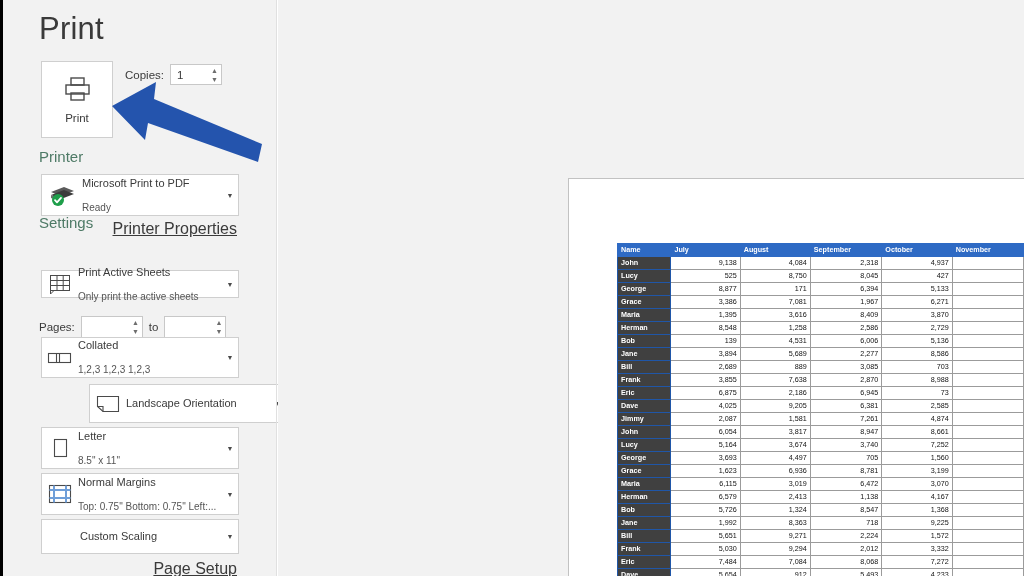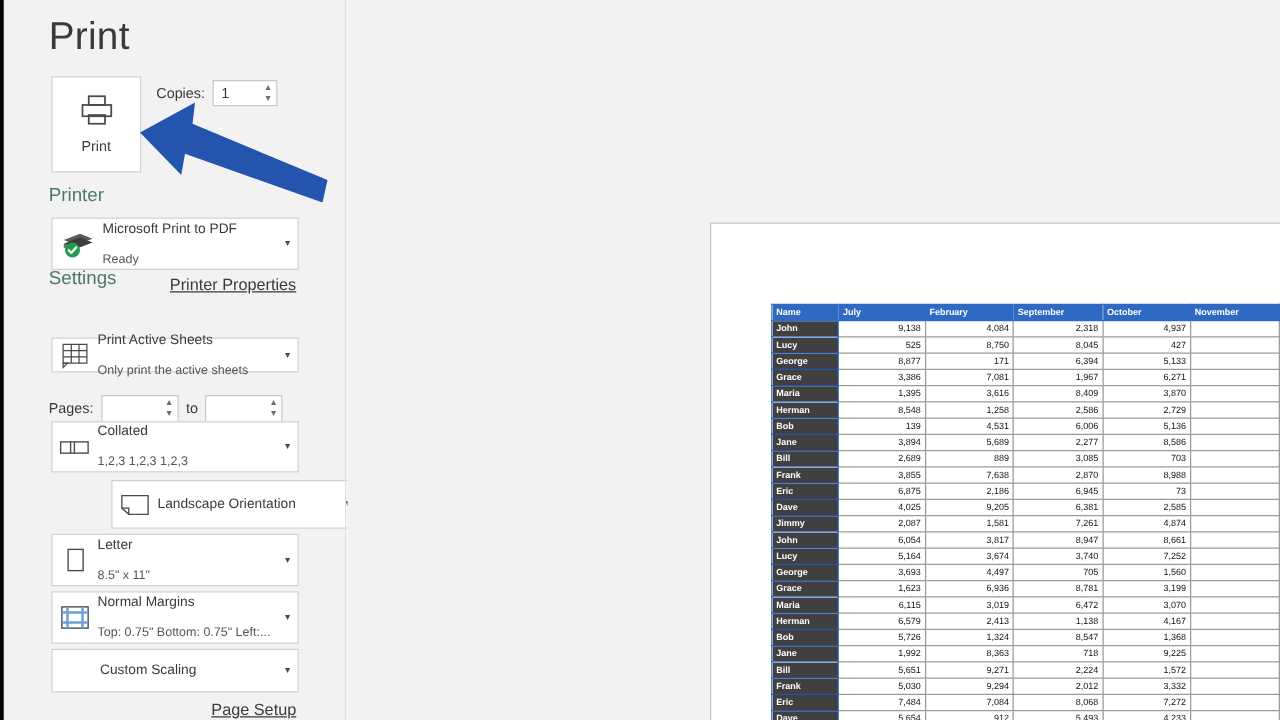--- a/index.html
+++ b/index.html
@@ -78,21 +78,21 @@
   #whatprint-ctl { top: 270px; height: 28px; }
   #collated-ctl { top: 337px; height: 41px; }
   #orient-ctl   { top: 384px; height: 39px; margin-left: 48px; }
   #size-ctl     { top: 427px; height: 42px; }
   #margins-ctl  { top: 473px; height: 42px; }
   #scaling-ctl  { top: 519px; height: 35px; }
   #scaling-ctl .t1 { padding-left: 2px; }
 
   .link {
     position: absolute; right: 40px;
-    font-size: 13px; color: #3a3a3a; text-decoration: underline; cursor: pointer;
+    font-size: 16px; color: #3a3a3a; text-decoration: underline; cursor: pointer;
   }
   #printer-props { top: 220px; }
   #page-setup { top: 560px; }
 
   .pages-row { position: absolute; left: 36px; top: 316px; display: flex; align-items: center; gap: 6px; }
   .pages-row .pl { font-size: 11.5px; color: #3a3a3a; }
   .pages-row .to { font-size: 11.5px; color: #3a3a3a; }
   .pages-row .spinbox { width: 62px; height: 22px; }
 
   
@@ -296,21 +296,21 @@
 
   <div id="preview-pane">
     <div id="paper"></div>
   </div>
 
   <table id="sheet">
     <thead>
       <tr id="sheet-head-row">
           <th class="cw-name">Name</th>
           <th class="cw-mon">July</th>
-          <th class="cw-mon">February</th>
+          <th class="cw-mon">August</th>
           <th class="cw-mon">September</th>
           <th class="cw-mon">October</th>
           <th class="cw-mon">November</th>
         </tr>
     </thead>
     <tbody id="sheet-body">
         <tr>
           <td class="nm cw-name">John</td>
           <td class="num cw-mon">9,138</td>
           <td class="num cw-mon">4,084</td>

